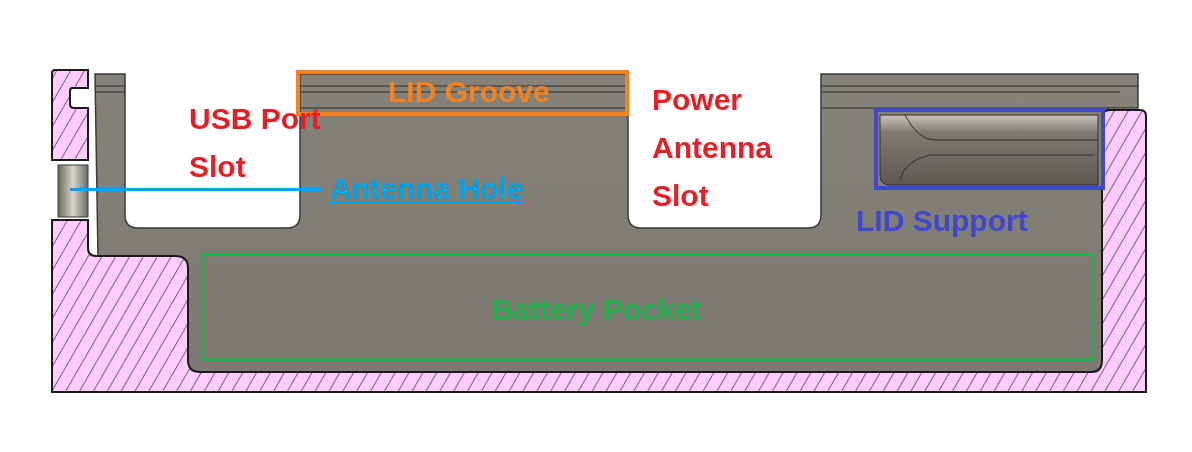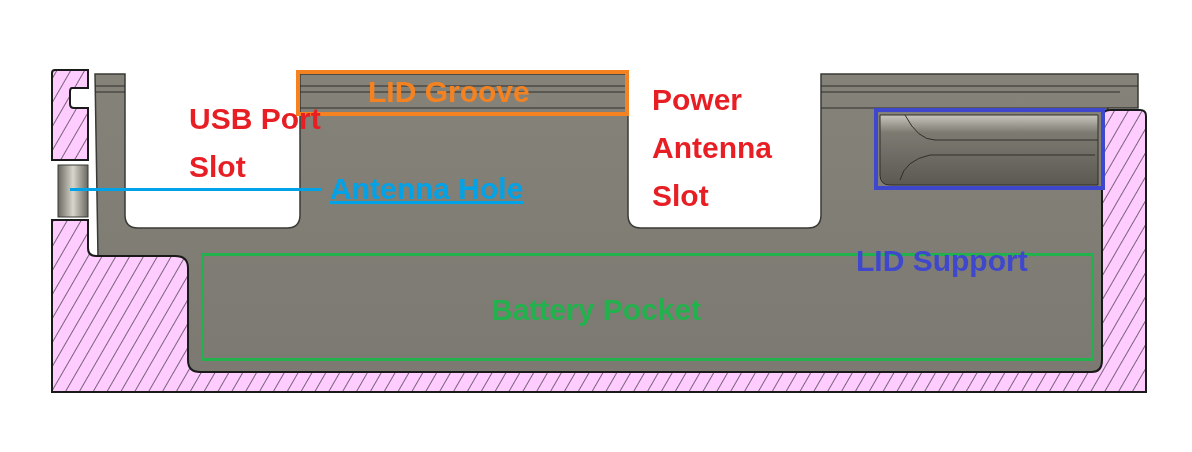--- a/index.html
+++ b/index.html
@@ -64,21 +64,21 @@
 
 <div class="box" style="left:296px; top:70px; width:333px; height:46px; border:4px solid #f58220;"></div>
 <div class="box" style="left:874px; top:108px; width:231px; height:82px; border:4px solid #3f48cc;"></div>
 <div class="box" style="left:201px; top:253px; width:893px; height:108px; border:3px solid #22b14c;"></div>
 <div class="box" style="left:70px; top:188px; width:252px; height:3px; background:#00a2e8;"></div>
 
 <div class="lbl lbl-red" style="left:141px; top:95px;margin-left:48px;">
   <div>USB Port</div>
   <div>Slot</div>
 </div>
-<div class="lbl lbl-orange" style="left:368px; top:68px;text-align:center;">LID Groove</div>
+<div class="lbl lbl-orange" style="left:388px; top:68px;text-align:center;">LID Groove</div>
 <div class="lbl lbl-blue" style="left:330px; top:165px;text-decoration:underline;">Antenna Hole</div>
 <div class="lbl lbl-red" style="left:652px; top:76px;">
   <div>Power</div>
   <div>Antenna</div>
   <div>Slot</div>
 </div>
-<div class="lbl lbl-indigo" style="left:856px; top:197px;margin-top:40px;">LID Support</div>
+<div class="lbl lbl-indigo" style="left:856px; top:197px;">LID Support</div>
 <div class="lbl lbl-green" style="left:465px; top:286px;margin-left:26px;">Battery Pocket</div>
 
 </body></html>

